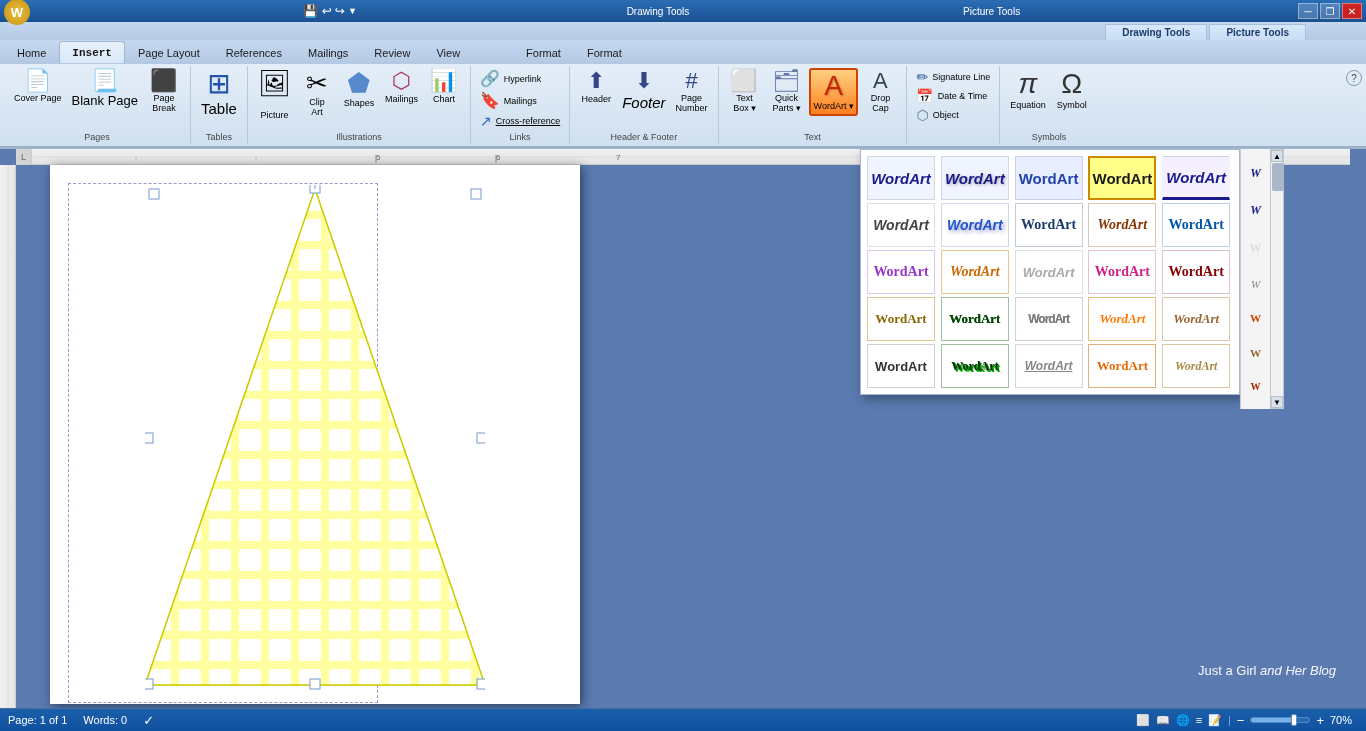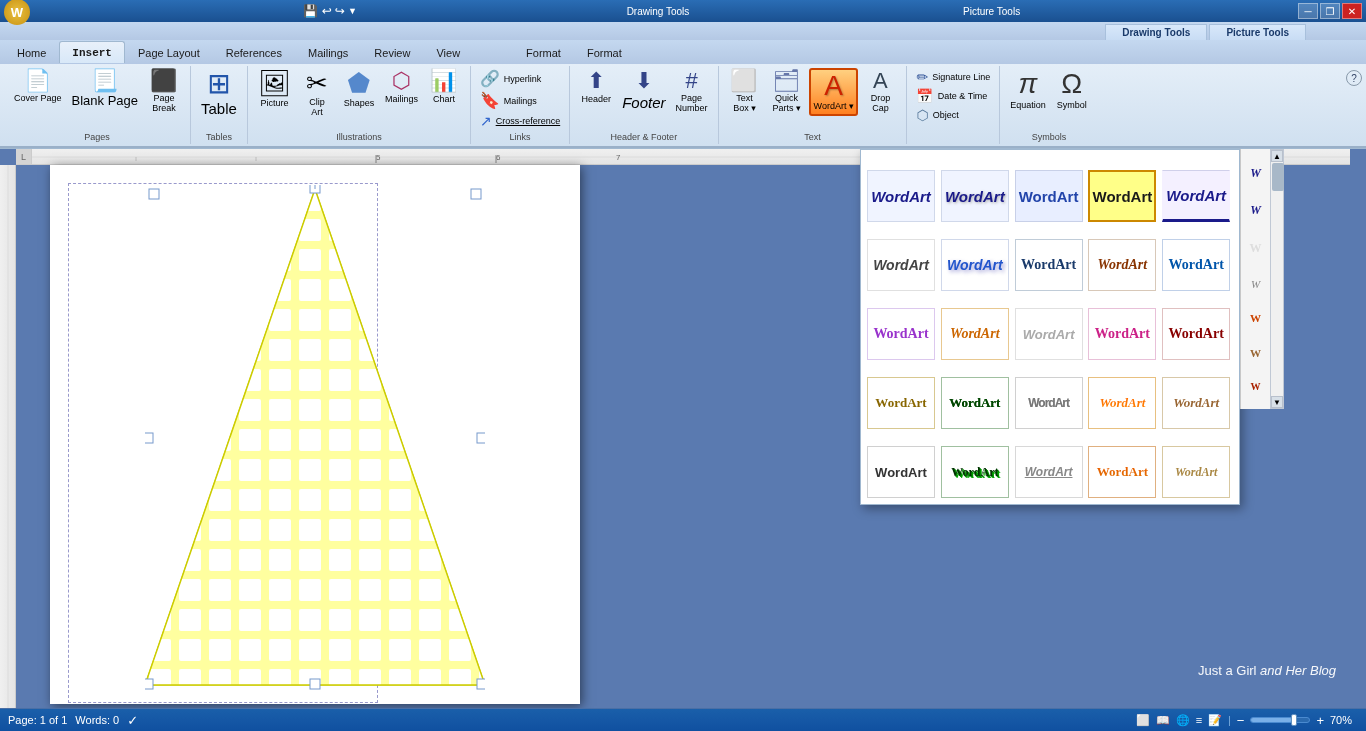--- a/index.html
+++ b/index.html
@@ -164,31 +164,30 @@
       padding: 8px;
     }
 
     .wordart-grid {
       display: grid;
       grid-template-columns: repeat(5, 1fr);
       gap: 4px;
     }
     .wordart-item {
       width: 68px;
-      height: 52px;
+      height: 44px;
       display: flex;
       align-items: center;
       justify-content: center;
       cursor: pointer;
       border: 1px solid transparent;
       font-family: 'Arial Black', Arial;
       font-size: 16px;
       font-weight: bold;
       overflow: hidden;
-      margin-top: 14px;
     }
     .wordart-item.selected { border: 2px solid #cc8800; background: #fff8e0; }
 
     
     #status-bar {
       height: 22px;
       background: linear-gradient(to bottom, #1a5faa, #1050a0);
       display: flex;
       align-items: center;
       justify-content: space-between;
@@ -293,21 +292,21 @@
           <div style="font-size:15px;">Table</div>
         </div>
       </div>
       <div class="ribbon-group-label">Tables</div>
     </div>
 
     <div class="ribbon-group" style="padding:2px 6px;">
       <div class="ribbon-buttons" style="display:flex;gap:2px;align-items:flex-start;">
         <div class="rb-btn">
           <div class="icon" style="font-size:26px;">🖼</div>
-          <div style="font-size:9px;">Picture</div>
+          <div style="font-size:9px;margin-top:12px;">Picture</div>
         </div>
         <div class="rb-btn">
           <div class="icon" style="font-size:26px;">✂</div>
           <div style="font-size:9px;line-height:1.1;">Clip<br>Art</div>
         </div>
         <div class="rb-btn">
           <div class="icon" style="font-size:26px;color:#5588cc;">⬟</div>
           <div style="font-size:9px;">Shapes</div>
         </div>
         <div class="rb-btn">
@@ -540,21 +539,21 @@
     <div style="position:absolute;bottom:0;width:12px;height:12px;background:#d8e0e8;border:1px solid #b8c0cc;display:flex;align-items:center;justify-content:center;font-size:8px;cursor:pointer;">▼</div>
   </div>
 
   <div style="position:absolute;bottom:30px;right:30px;color:rgba(255,255,255,0.95);font-size:13px;">
     <span>Just a Girl </span><span style="font-style:italic;font-weight:normal;">and Her Blog</span>
   </div>
 
 </div>
 
 <div id="status-bar" style="position:fixed;bottom:0;left:0;right:0;height:22px;background:linear-gradient(to bottom,#1a5faa,#1050a0);display:flex;align-items:center;justify-content:space-between;padding:0 8px;color:white;font-size:11px;">
-  <div style="display:flex;gap:8px;align-items:center;">
+  <div style="display:flex;gap:16px;align-items:center;">
     <span>Page: 1 of 1</span>
     <span>Words: 0</span>
     <span style="font-size:13px;">✓</span>
   </div>
   <div style="display:flex;gap:6px;align-items:center;">
     <div style="font-size:11px;cursor:pointer;">⬜</div>
     <div style="font-size:11px;cursor:pointer;">📖</div>
     <div style="font-size:11px;cursor:pointer;">🌐</div>
     <div style="font-size:11px;cursor:pointer;">≡</div>
     <div style="font-size:11px;cursor:pointer;">📝</div>

